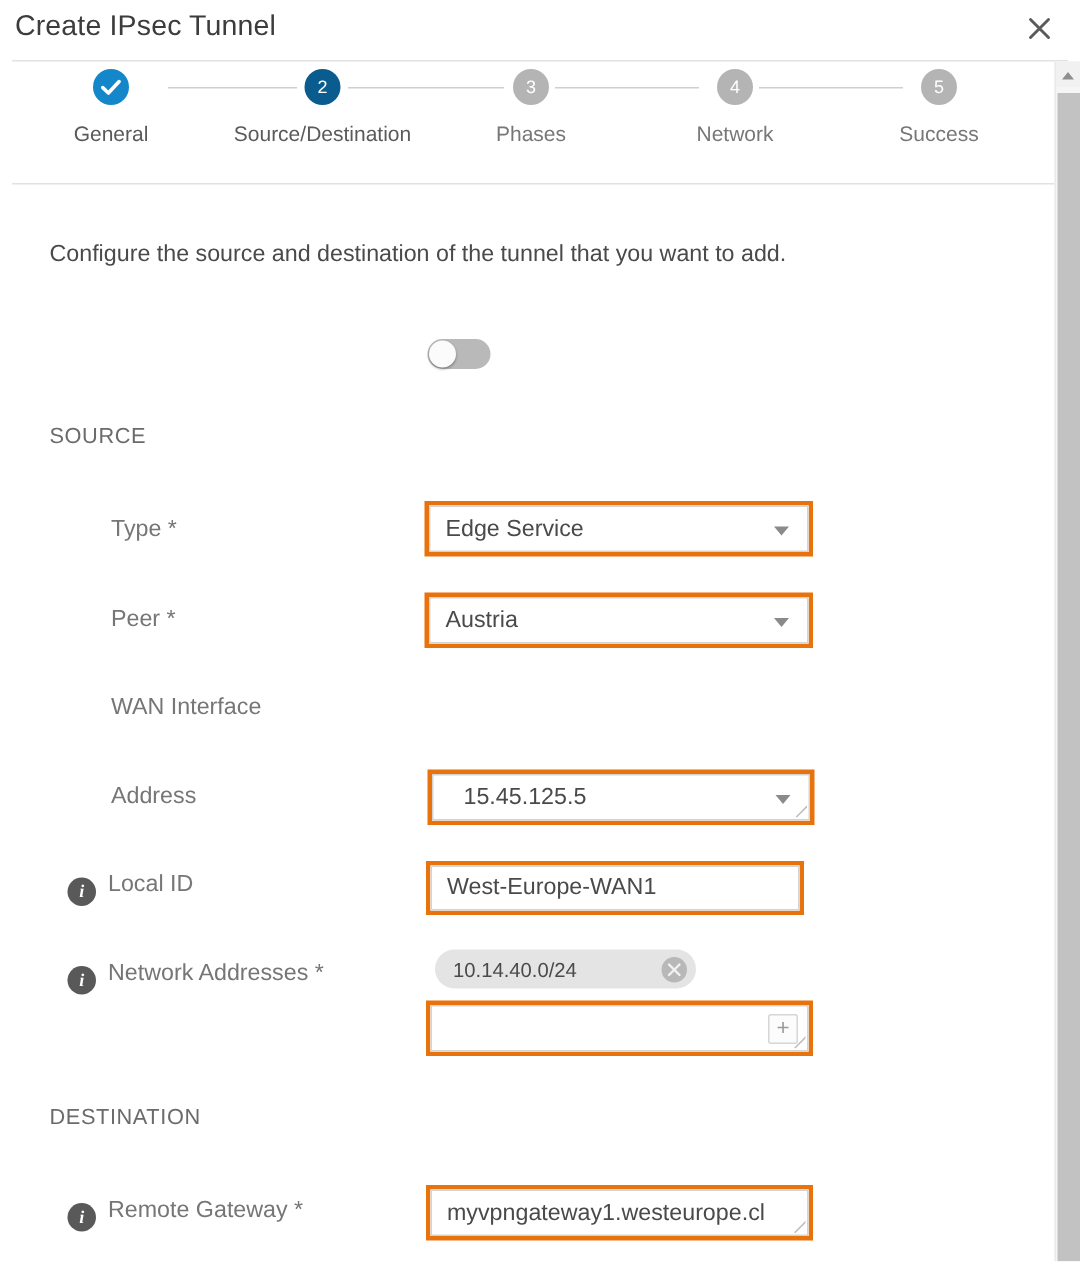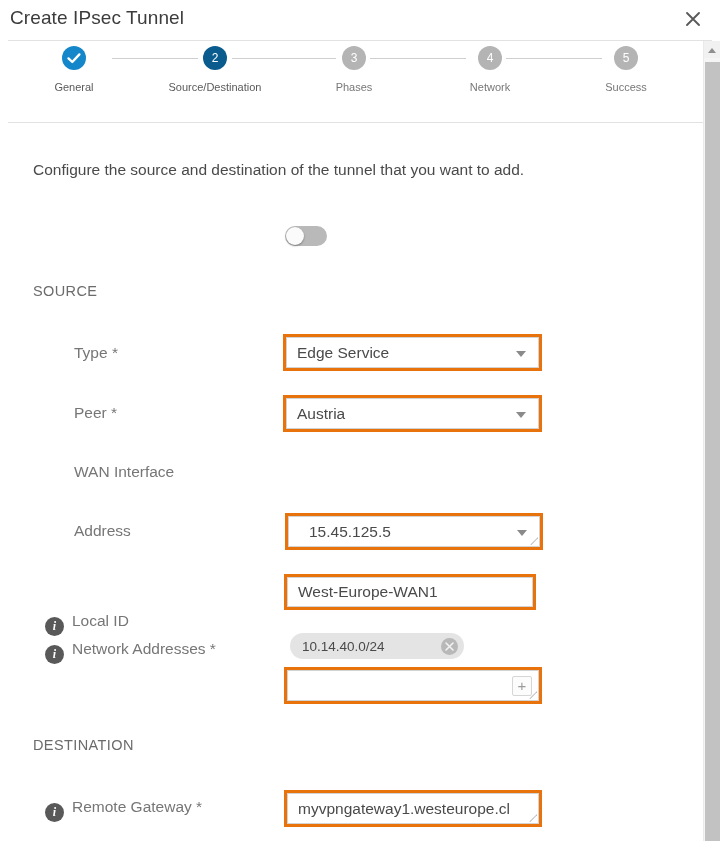--- a/index.html
+++ b/index.html
@@ -69,21 +69,21 @@
     font-family: "Liberation Sans", sans-serif;
   }
   .step.done .circle { background: #1387ca; }
   .step.active .circle { background: #0a5b8e; }
   .step .circle .check {
     display: block;
     width: 24px; height: 24px;
   }
   .step .label {
     margin-top: 11px;
-    font-size: 11px;
+    font-size: 14px;
     color: #777777;
     white-space: nowrap;
   }
   .step.done .label, .step.active .label { color: #5a5a5a; }
   .connector {
     position: absolute;
     top: 12px;
     height: 1px;
     background: #cfcfcf;
     z-index: 1;
@@ -339,21 +339,21 @@
   <div class="hl" style="left:285px; top:513px; width:258px; height:37px;">
     <div class="ctrl">
       <span style="padding-left:10px;text-align:center;">15.45.125.5</span>
       <span class="caret"></span>
       <span class="resize-grip">
         <i style="width:13px; transform:rotate(-45deg) translate(-5px,7px);"></i>
       </span>
     </div>
   </div>
 
-  <div class="field-label" style="left:45px; top:612px;">
+  <div class="field-label" style="left:45px; top:581px;">
     <span class="info-icon">i</span><span>Local ID</span>
   </div>
   <div class="hl" style="left:284px; top:574px; width:252px; height:36px;">
     <div class="ctrl textinput">
       <span>West-Europe-WAN1</span>
     </div>
   </div>
 
   <div class="field-label" style="left:45px; top:640px;">
     <span class="info-icon">i</span><span>Network Addresses *</span>

